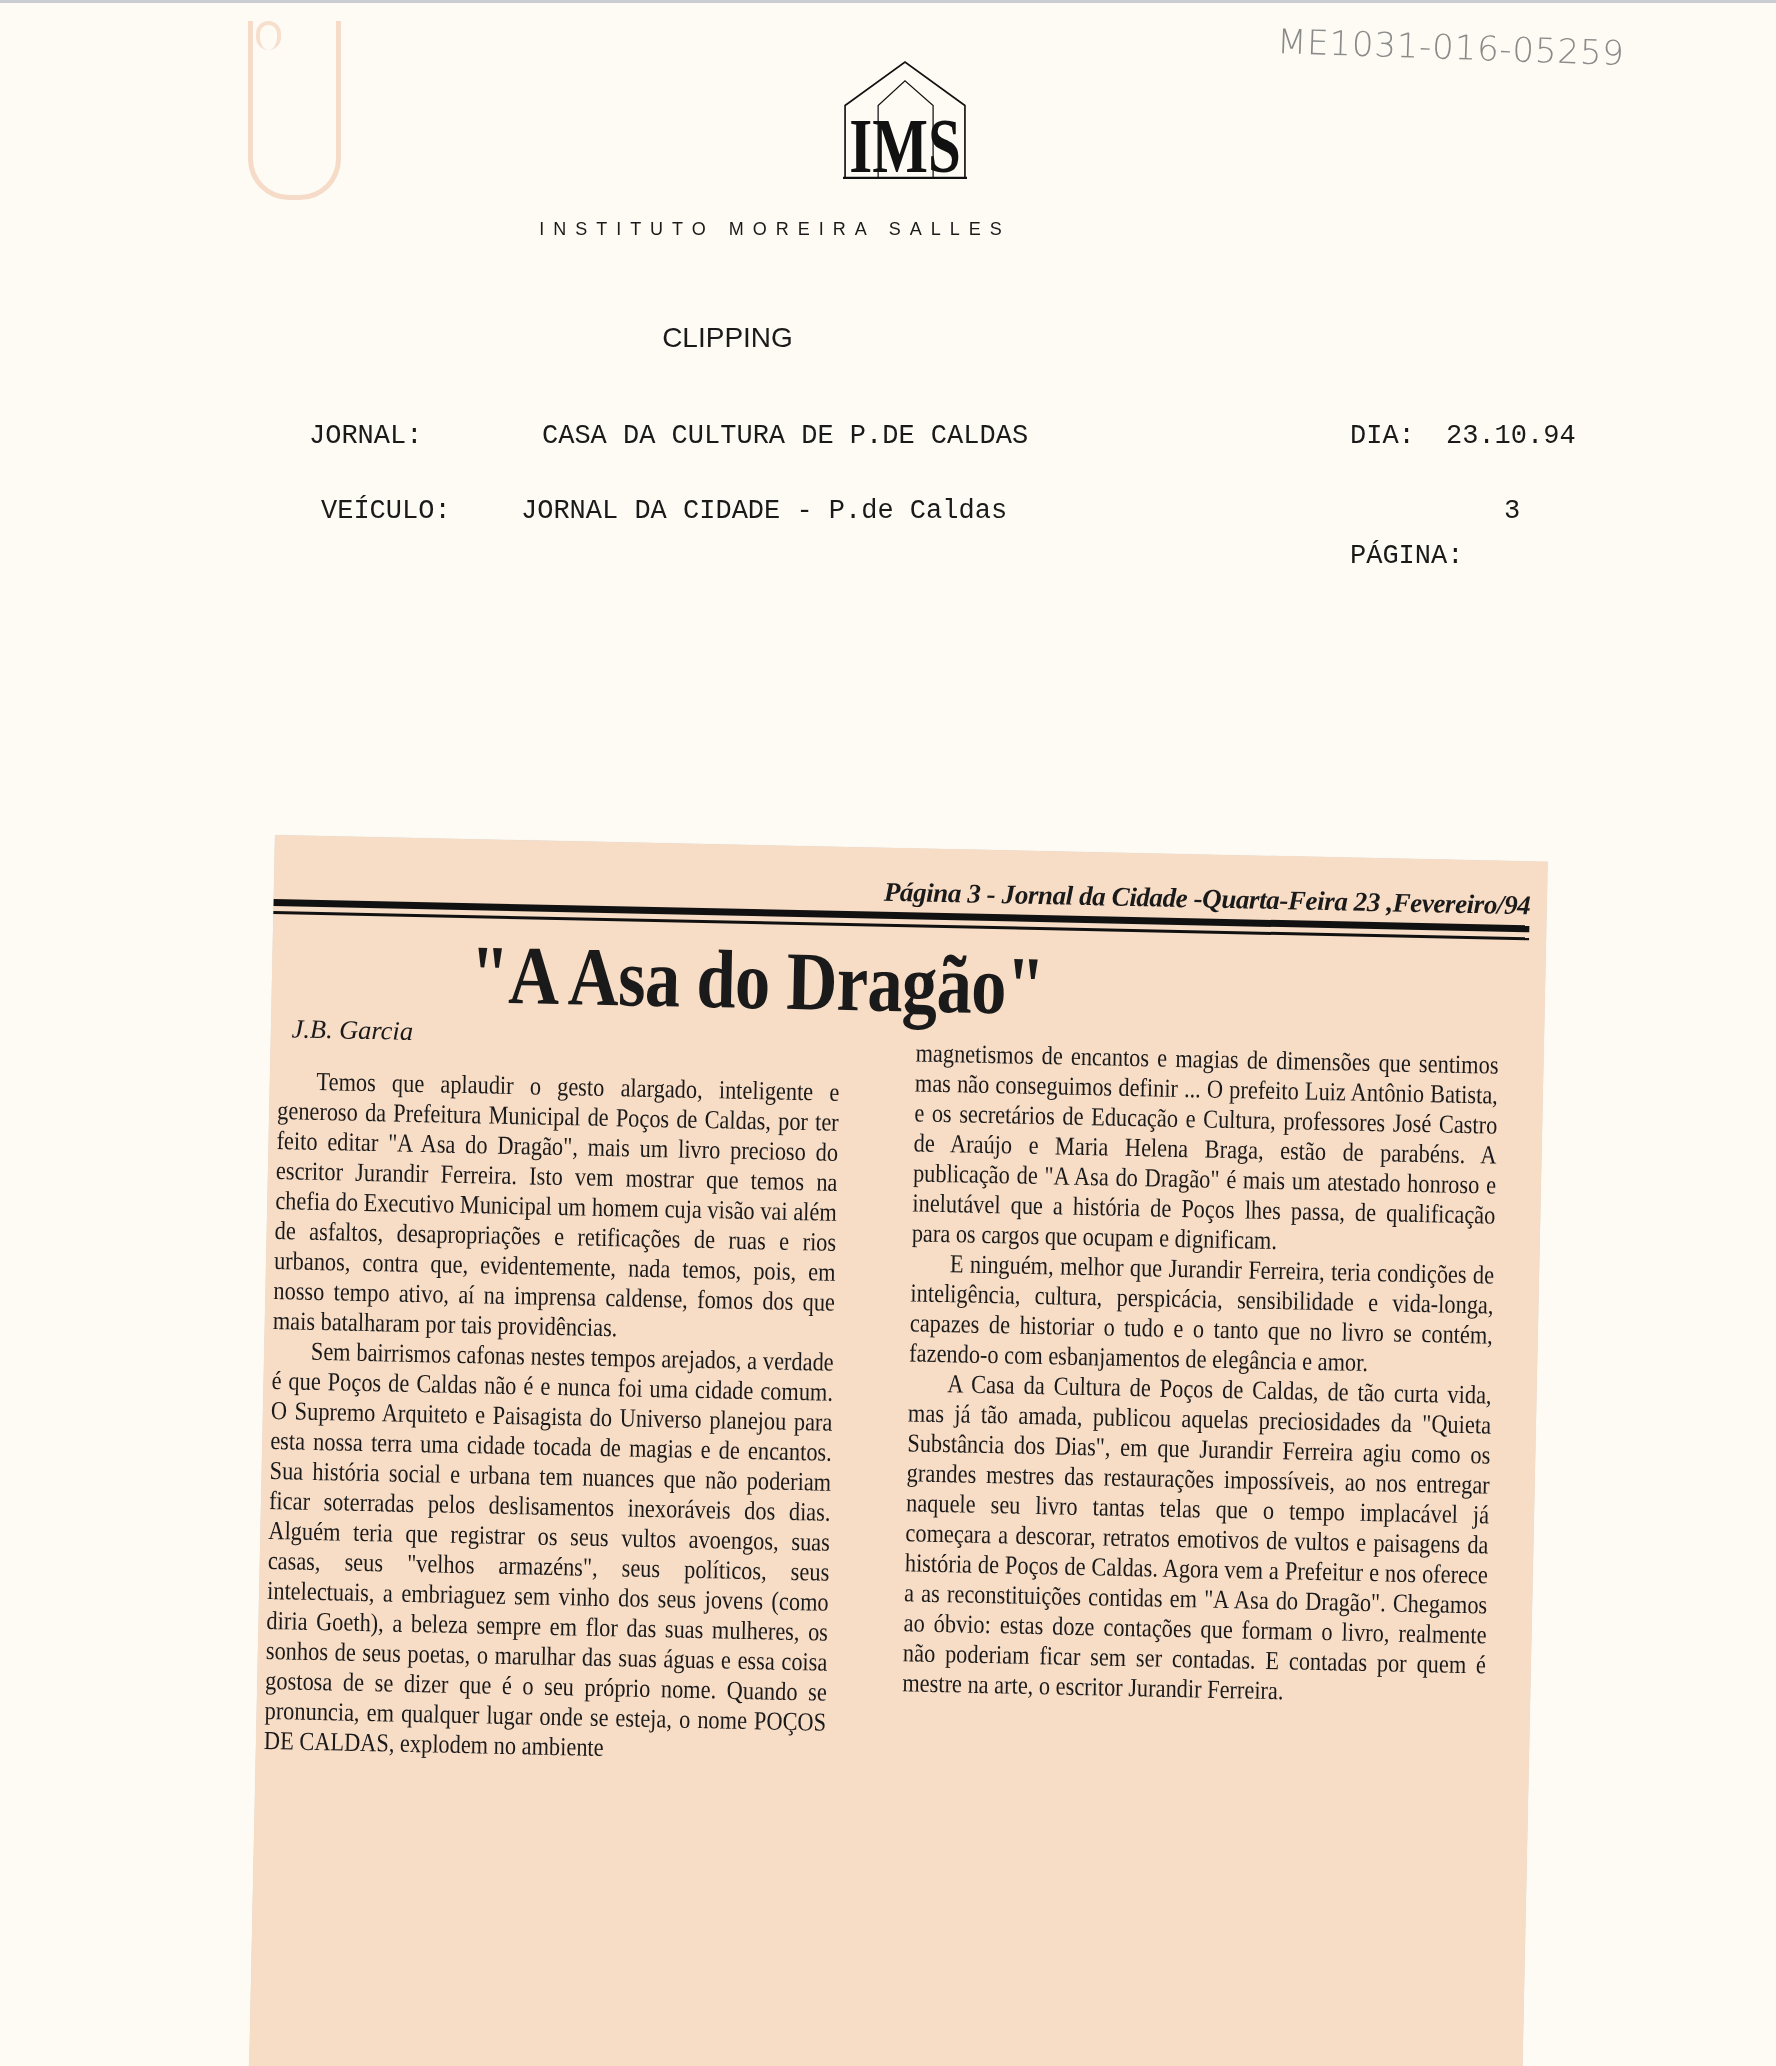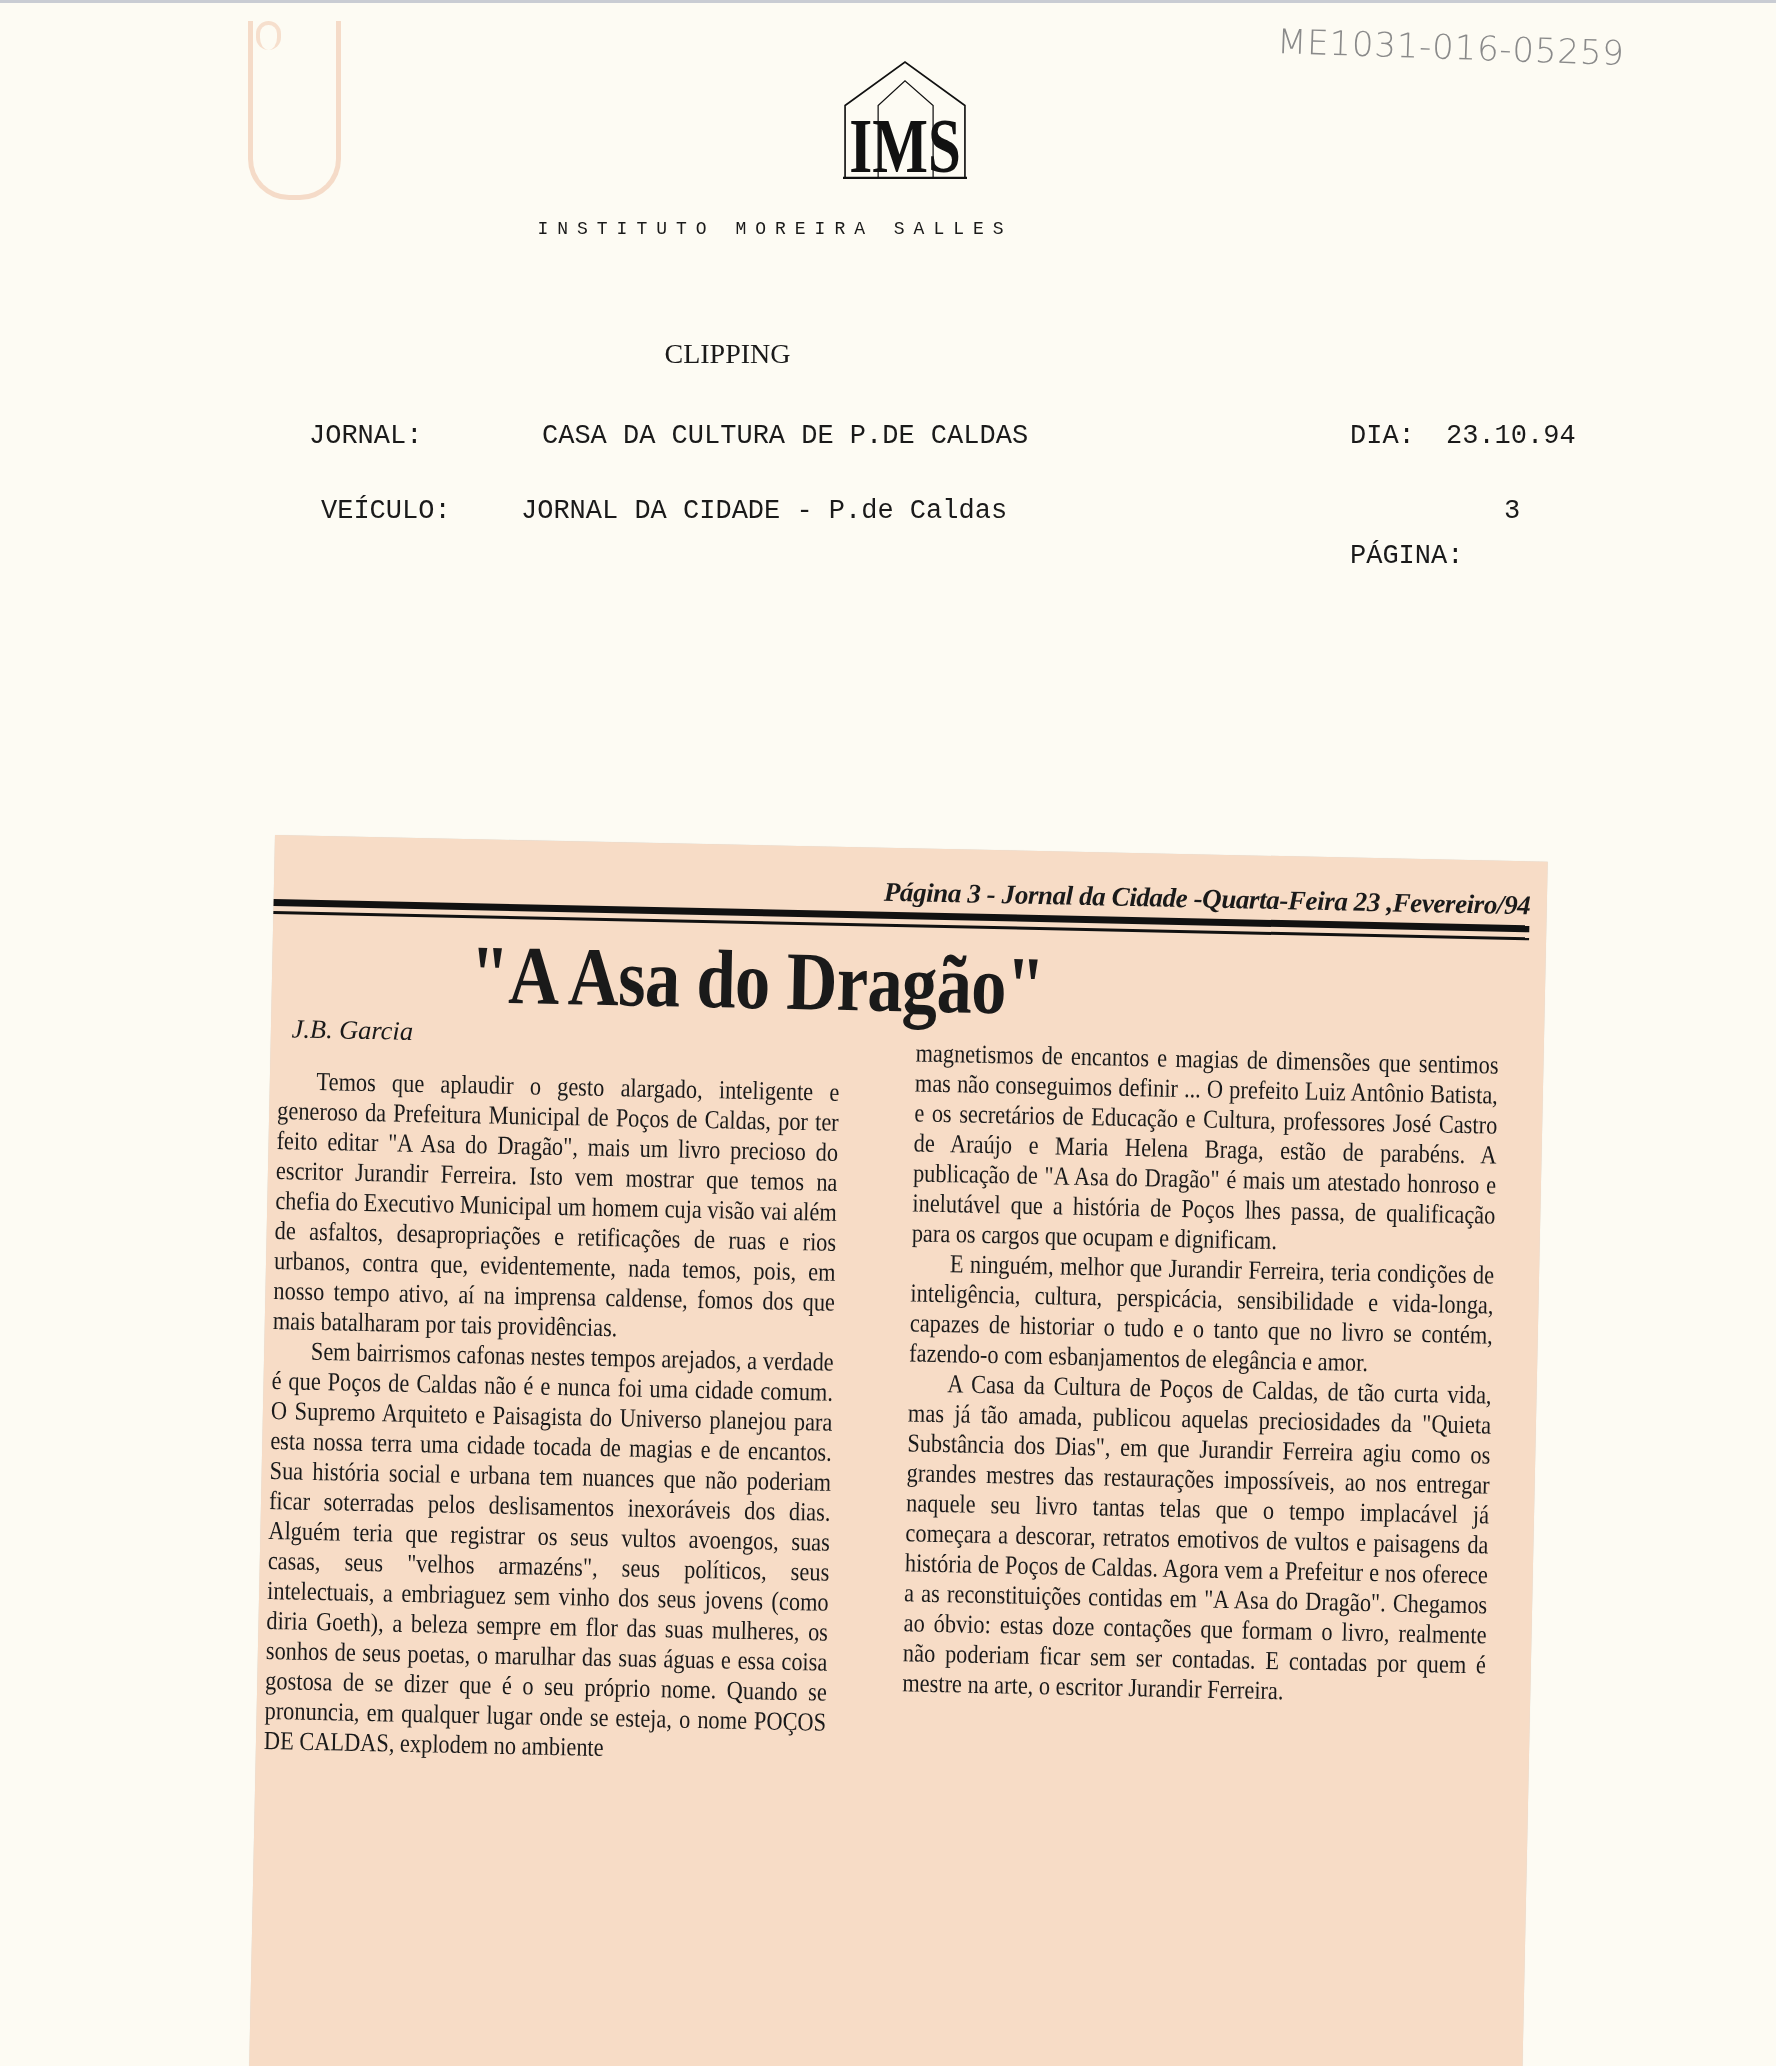--- a/index.html
+++ b/index.html
@@ -23,25 +23,25 @@
     position:absolute; left:1277px; top:27px; font-family:"DejaVu Sans", sans-serif;
     font-size:34px; color:#8a8a8a; letter-spacing:0.8px; transform:rotate(2deg);
     font-weight:300;
   }
   .logo {
     position:absolute; left:843px; top:60px; width:124px; height:120px;
   }
   .logo svg { width:100%; height:100%; }
   .institute {
     position:absolute; left:0; width:1550px; top:219px; text-align:center;
-    font-size:18px; letter-spacing:9px; font-family:Liberation Mono, monospace;
+    font-size:18px; letter-spacing:9px; font-family:Liberation Sans, sans-serif;
   }
   .clipping-title {
     position:absolute; left:0; width:1455px; top:322px; text-align:center;
-    font-family:Liberation Serif, serif; font-size:28px;margin-top:16px;
+    font-family:Liberation Sans, sans-serif; font-size:28px;
   }
   .meta-row {
     position:absolute; font-family:"Liberation Mono", monospace; font-size:27px;
   }
   .meta-label { position:absolute; white-space:nowrap; }
   .clipping {
     position:absolute; left:275px; top:835px; width:1273px; height:1368px;
     background:#f7dcc6;
     transform:rotate(1.2deg); transform-origin:0 0;
     box-shadow:0 0 0.8px rgba(0,0,0,0.15);

